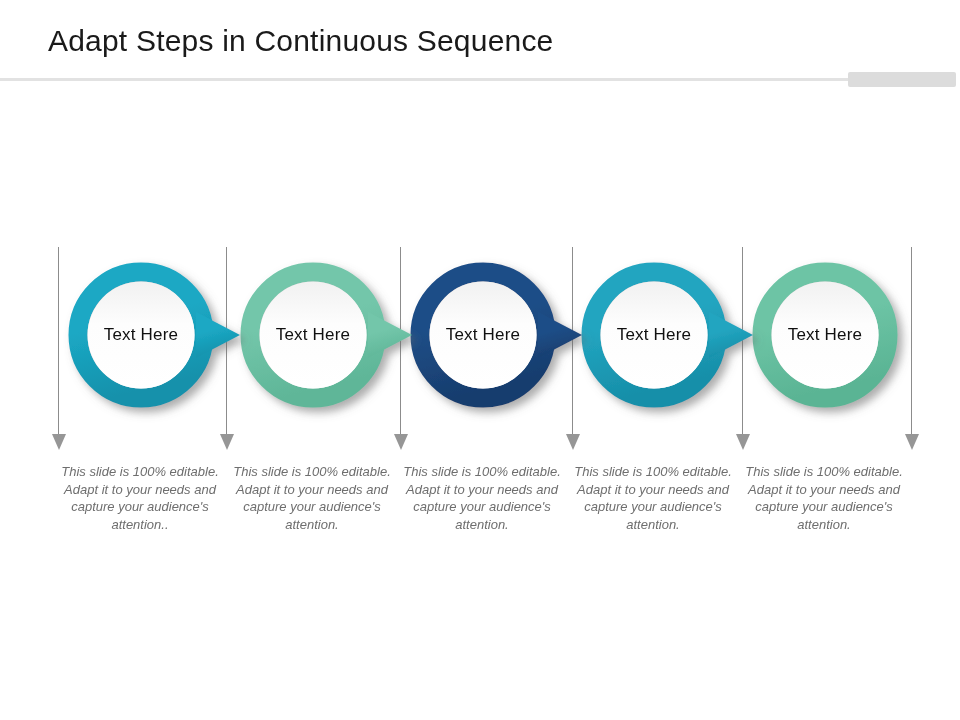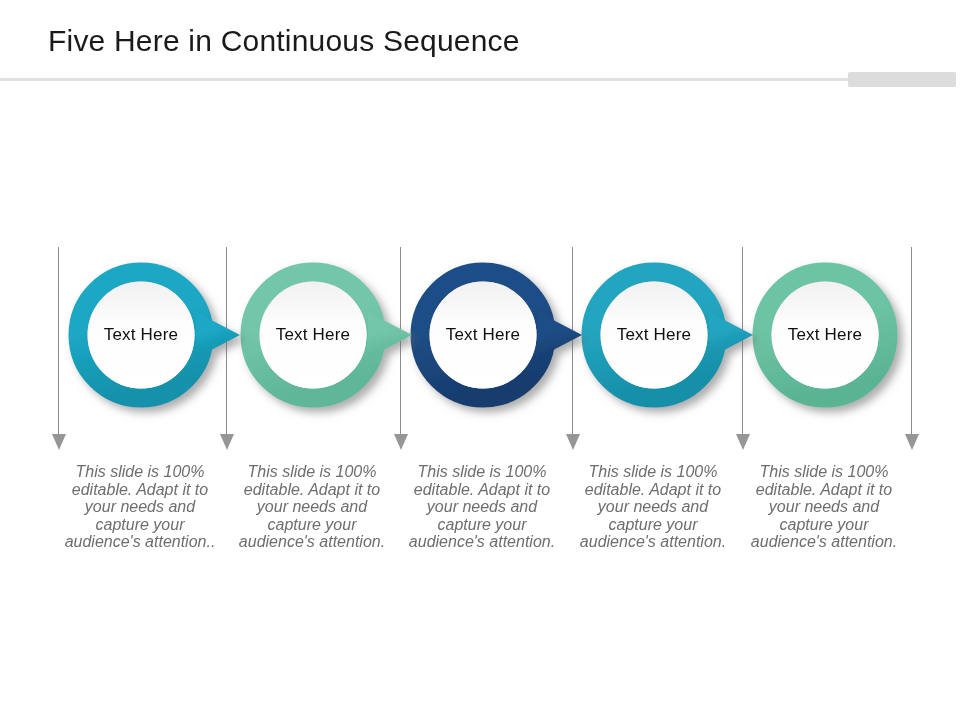--- a/index.html
+++ b/index.html
@@ -110,32 +110,32 @@
     color: #101010;
     letter-spacing: 0.2px;
     z-index: 4;
   }
 
   .caption {
     position: absolute;
     top: 463px;
     width: 160px;
     text-align: center;
-    font-size: 16px;
+    font-size: 13px;
     font-style: italic;
     line-height: 17.5px;
     color: #6e6e6e;
   }
 </style>
 </head>
 <body>
 
 <div id="slide">
 
-  <div id="slide-title">Five Here in Continuous Sequence</div>
+  <div id="slide-title">Adapt Steps in Continuous Sequence</div>
 
   <div id="title-rule"></div>
   <div id="title-rule-cap"></div>
 
   <div id="diagram">
 
   <div class="drop-line" style="left: 58px; background: rgb(140, 140, 140);"></div>
       <div class="drop-head" style="left: 59px; border-top-color: rgb(150, 150, 150);"></div>
       <div class="drop-line" style="left: 226px; background: rgb(140, 140, 140);"></div>
       <div class="drop-head" style="left: 227px; border-top-color: rgb(150, 150, 150);"></div>

